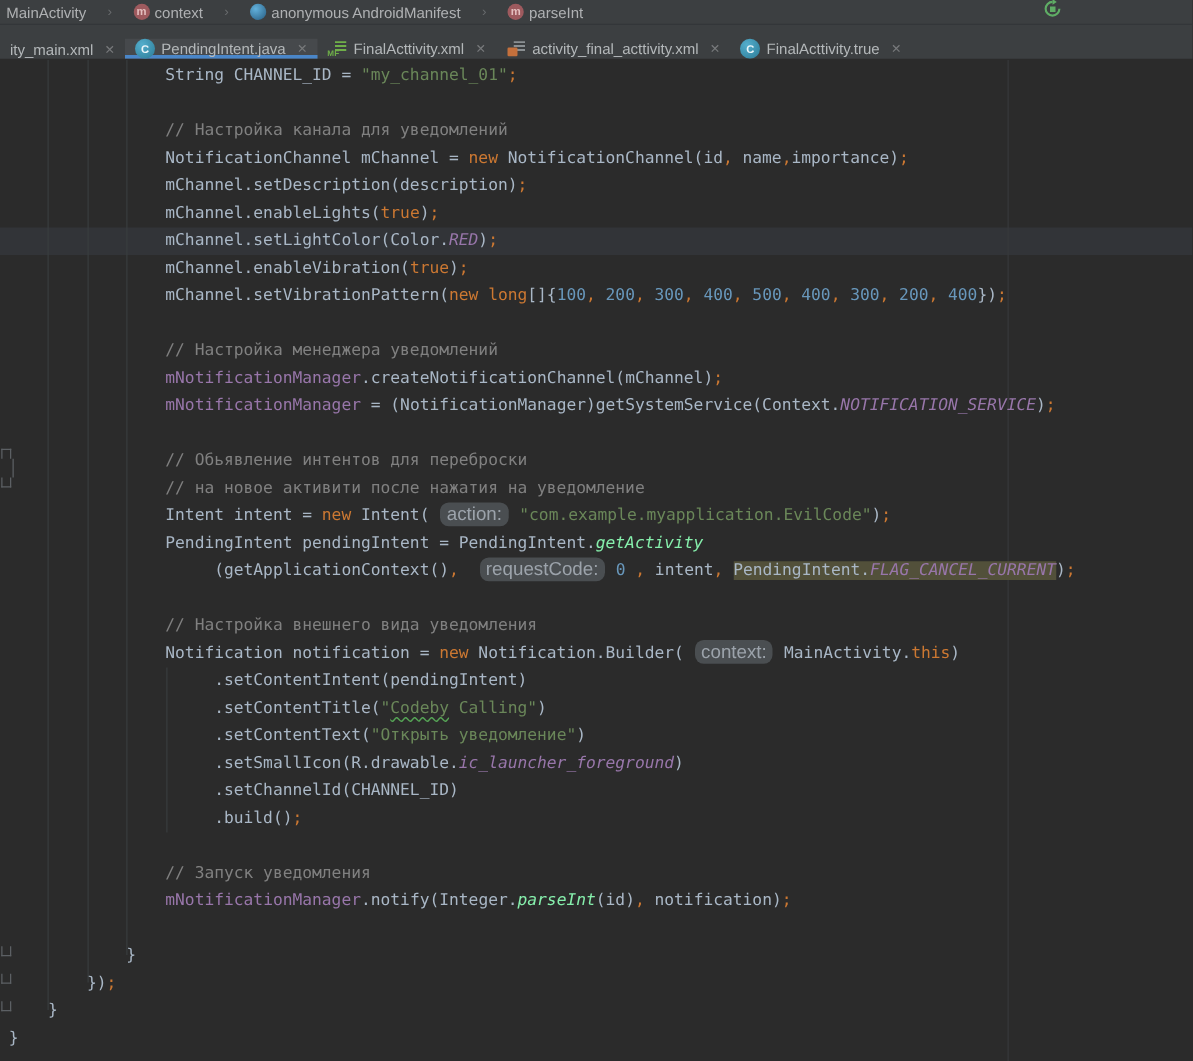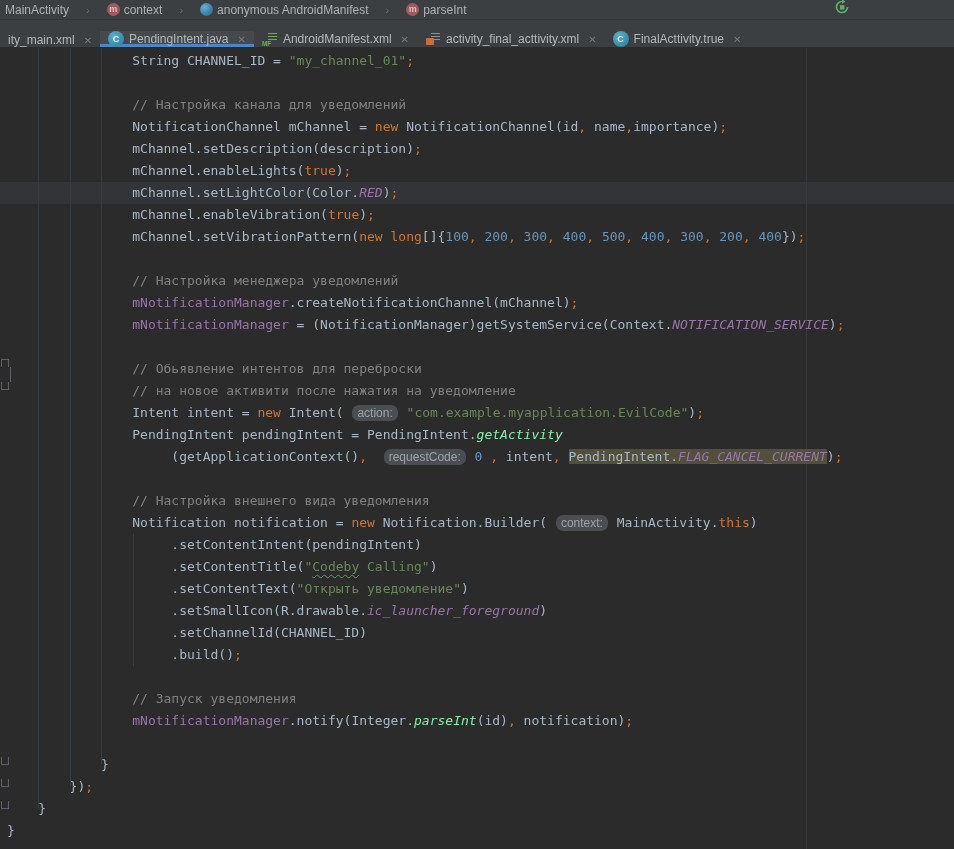--- a/index.html
+++ b/index.html
@@ -61,21 +61,21 @@
   .tk.k{color:#CC7832;}
   .tk.s{color:#6A8759;}
   .tk.n{color:#6897BB;}
   .tk.c{color:#808080;}
   .tk.sc{color:#CC7832;}
   .tk.f{color:#9876AA;text-underline-offset:3px;text-decoration-thickness:1px;}
   .tk.con{color:#9876AA;font-style:italic;}
   .tk.sm{color:#86efac;font-style:italic;}
   .tk.hl{background:#52503A;}
   .tk.typo{text-decoration:underline wavy #55A555;text-decoration-thickness:1px;text-underline-offset:3px;}
-  .tk.hint{font-family:"Liberation Sans",sans-serif;font-size:12px;line-height:14px;background:#4A4E51;
+  .tk.hint{font-family:"Liberation Sans",sans-serif;font-size:15px;line-height:14px;background:#4A4E51;
            color:#9CA3AB;border-radius:7px;padding:1px 5px;margin:0 1px;}
 </style>
 </head>
 <body>
 
 <div id="app">
 
   <header class="topbar">
     <nav class="breadcrumbs">
         <span class="bc-item">
@@ -170,21 +170,21 @@
         <span class="tab-label">ity_main.xml</span>
         <span class="tab-close">✕</span>
       </div>
       <div class="tab active">
         <span class="tab-ic java_class">C</span>
         <span class="tab-label">PendingIntent.java</span>
         <span class="tab-close">✕</span>
       </div>
       <div class="tab">
         <span class="tab-ic manifest">MF</span>
-        <span class="tab-label">AndroidManifest.xml</span>
+        <span class="tab-label">FinalActtivity.xml</span>
         <span class="tab-close">✕</span>
       </div>
       <div class="tab">
         <span class="tab-ic layout_xml"></span>
         <span class="tab-label">activity_final_acttivity.xml</span>
         <span class="tab-close">✕</span>
       </div>
       <div class="tab">
         <span class="tab-ic java_class">C</span>
         <span class="tab-label">FinalActtivity.true</span>

